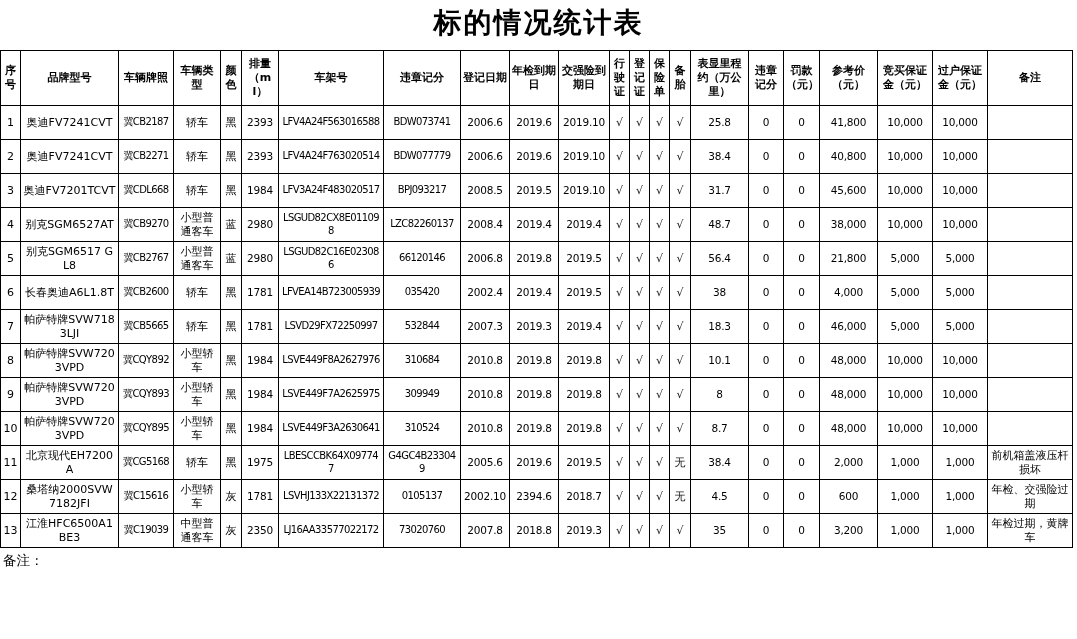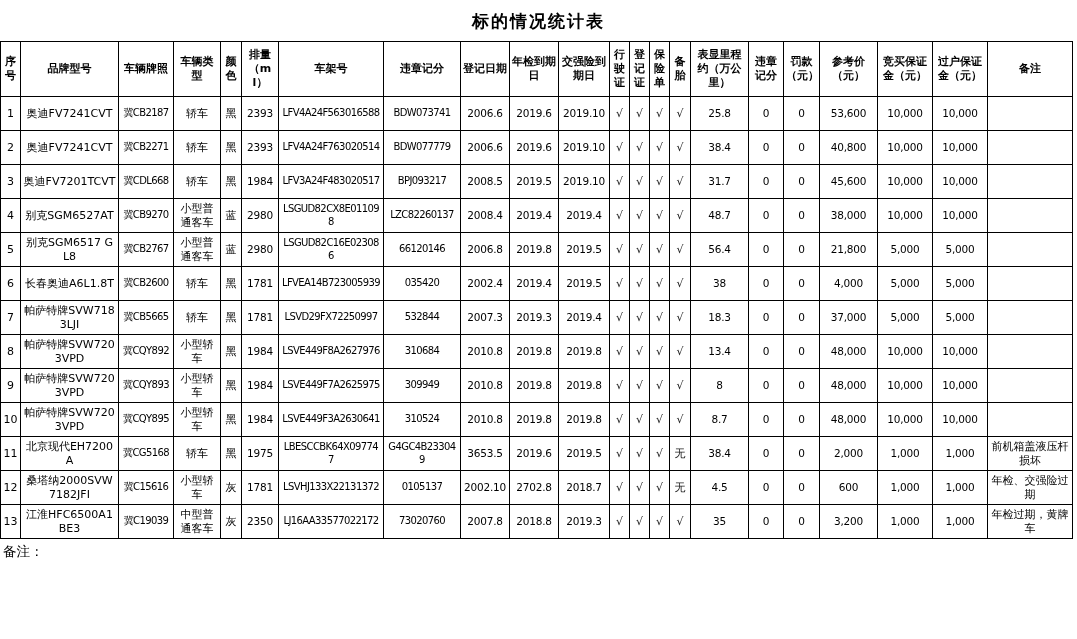--- a/index.html
+++ b/index.html
@@ -5,23 +5,23 @@
   html, body {
     margin: 0; padding: 0;
     background: #ffffff;
     width: 1077px;
     font-family: "DejaVu Sans", "Liberation Sans", sans-serif;
     color: #000;
   }
   .page { width: 1077px; }
   .doc-title {
     text-align: center;
-    font-size: 17px;
+    font-size: 28px;
     font-weight: bold;
-    padding: 10px 0 8px 0;
+    padding: 4px 0 8px 0;
     letter-spacing: 2px;
     font-family: Liberation Mono, monospace;
   }
   table.stat-table {
     border-collapse: collapse;
     table-layout: fixed;
     margin-left: 0;
     width: 1073px;
     font-size: 11px;
   }
@@ -121,21 +121,21 @@
           <td class="num">2006.6</td>
           <td class="num">2019.6</td>
           <td class="num">2019.10</td>
           <td class="check">√</td>
           <td class="check">√</td>
           <td class="check">√</td>
           <td class="check">√</td>
           <td class="num">25.8</td>
           <td class="num">0</td>
           <td class="num">0</td>
-          <td class="num">53,600</td>
+          <td class="num">41,800</td>
           <td class="num">10,000</td>
           <td class="num">10,000</td>
           <td></td>
         </tr>
         <tr>
           <td>2</td>
           <td>奥迪FV7241CVT</td>
           <td class="code">冀CB2271</td>
           <td>轿车</td>
           <td>黑</td>
@@ -265,42 +265,42 @@
           <td class="num">2007.3</td>
           <td class="num">2019.3</td>
           <td class="num">2019.4</td>
           <td class="check">√</td>
           <td class="check">√</td>
           <td class="check">√</td>
           <td class="check">√</td>
           <td class="num">18.3</td>
           <td class="num">0</td>
           <td class="num">0</td>
-          <td class="num">37,000</td>
+          <td class="num">46,000</td>
           <td class="num">5,000</td>
           <td class="num">5,000</td>
           <td></td>
         </tr>
         <tr>
           <td>8</td>
           <td>帕萨特牌SVW7203VPD</td>
           <td class="code">冀CQY892</td>
           <td>小型轿车</td>
           <td>黑</td>
           <td class="num">1984</td>
           <td class="code">LSVE449F8A2627976</td>
           <td class="code">310684</td>
           <td class="num">2010.8</td>
           <td class="num">2019.8</td>
           <td class="num">2019.8</td>
           <td class="check">√</td>
           <td class="check">√</td>
           <td class="check">√</td>
           <td class="check">√</td>
-          <td class="num">13.4</td>
+          <td class="num">10.1</td>
           <td class="num">0</td>
           <td class="num">0</td>
           <td class="num">48,000</td>
           <td class="num">10,000</td>
           <td class="num">10,000</td>
           <td></td>
         </tr>
         <tr>
           <td>9</td>
           <td>帕萨特牌SVW7203VPD</td>
@@ -351,21 +351,21 @@
         </tr>
         <tr>
           <td>11</td>
           <td>北京现代EH7200A</td>
           <td class="code">冀CG5168</td>
           <td>轿车</td>
           <td>黑</td>
           <td class="num">1975</td>
           <td class="code">LBESCCBK64X097747</td>
           <td class="code">G4GC4B233049</td>
-          <td class="num">3653.5</td>
+          <td class="num">2005.6</td>
           <td class="num">2019.6</td>
           <td class="num">2019.5</td>
           <td class="check">√</td>
           <td class="check">√</td>
           <td class="check">√</td>
           <td class="check">无</td>
           <td class="num">38.4</td>
           <td class="num">0</td>
           <td class="num">0</td>
           <td class="num">2,000</td>
@@ -376,21 +376,21 @@
         <tr>
           <td>12</td>
           <td>桑塔纳2000SVW7182JFI</td>
           <td class="code">冀C15616</td>
           <td>小型轿车</td>
           <td>灰</td>
           <td class="num">1781</td>
           <td class="code">LSVHJ133X22131372</td>
           <td class="code">0105137</td>
           <td class="num">2002.10</td>
-          <td class="num">2702.8</td>
+          <td class="num">2394.6</td>
           <td class="num">2018.7</td>
           <td class="check">√</td>
           <td class="check">√</td>
           <td class="check">√</td>
           <td class="check">无</td>
           <td class="num">4.5</td>
           <td class="num">0</td>
           <td class="num">0</td>
           <td class="num">600</td>
           <td class="num">1,000</td>

